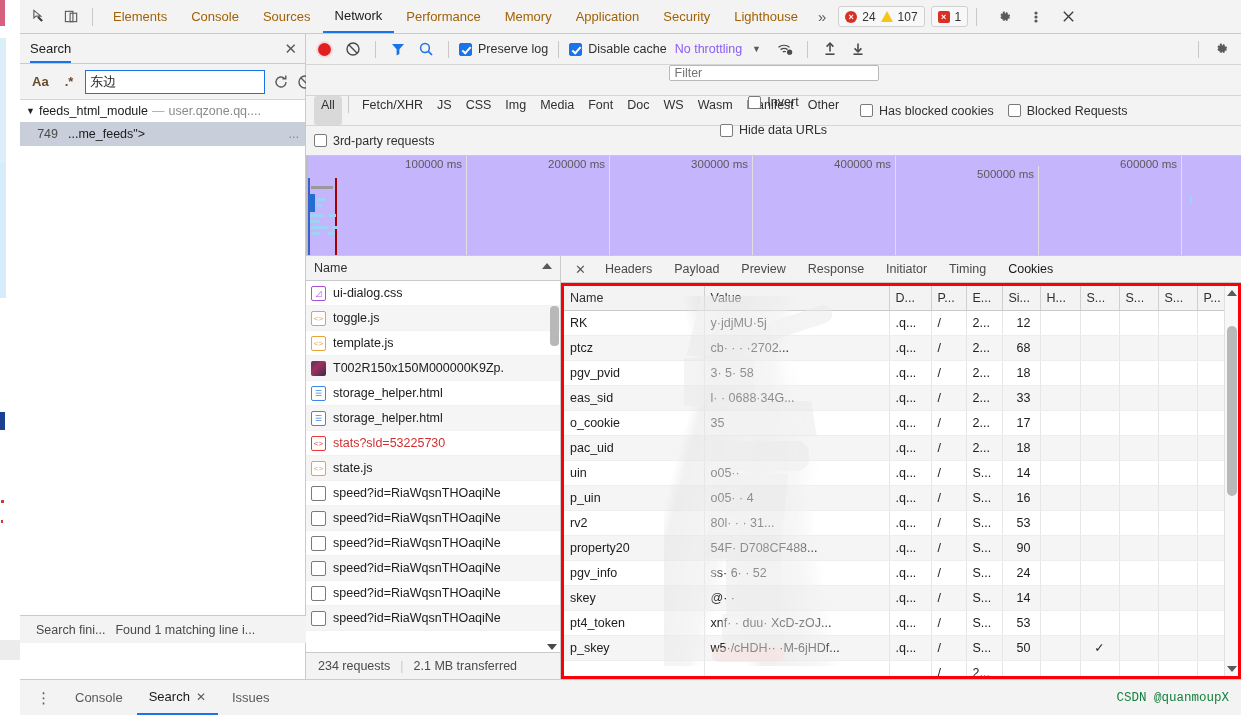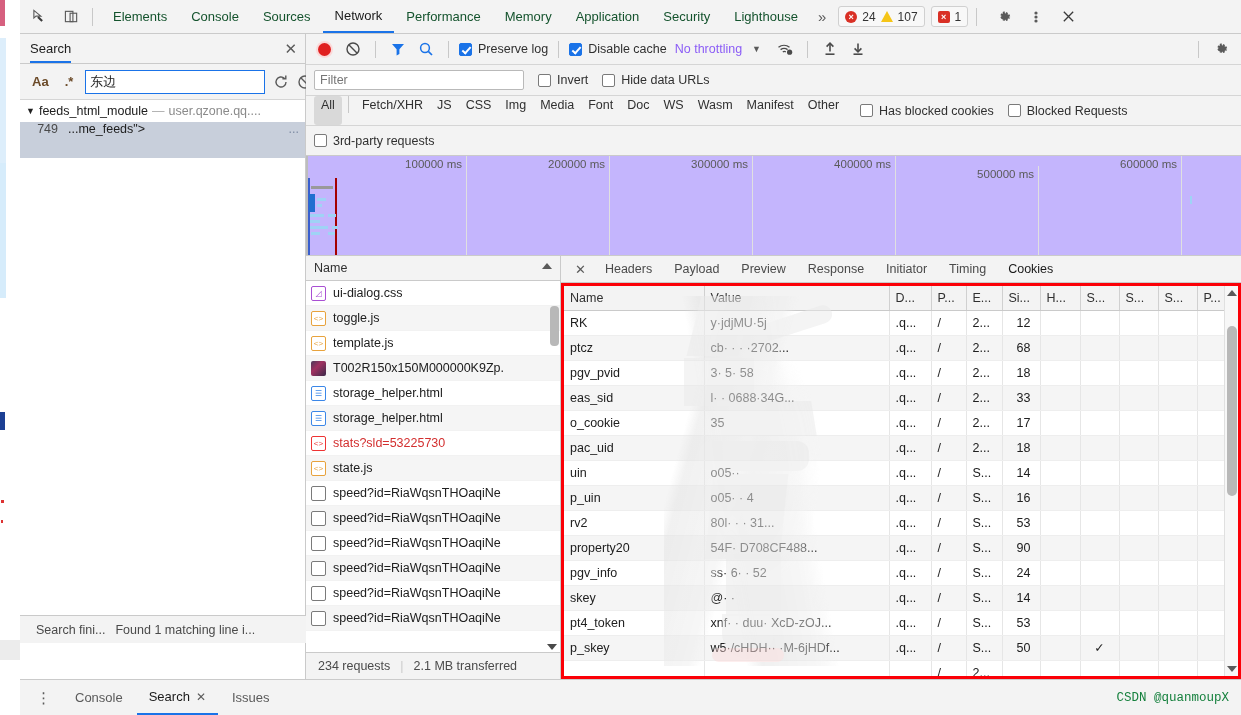--- a/index.html
+++ b/index.html
@@ -34,21 +34,21 @@
     display:flex; align-items:center;
   }
   .tb-icon {
     width:26px; height:24px; margin-left:6px;
     display:flex; align-items:center; justify-content:center;
     cursor:pointer; border-radius:2px;
   }
   .tb-sep { width:1px; height:18px; background:#c8c8c8; margin:0 8px; }
   .maintab {
     height:33px; padding:0 12px; display:flex; align-items:center;
-    font-size:13px; color:#14532d; cursor:pointer; white-space:nowrap;
+    font-size:13px; color:#a16207; cursor:pointer; white-space:nowrap;
   }
   .maintab.active { color:#1a1a1a; border-bottom:2px solid #1a73e8; }
   .tb-more { padding:0 8px; color:#5a5a5a; font-size:15px; cursor:pointer; }
   .counts {
     display:flex; align-items:center; gap:5px;
     border:1px solid #d0d0d0; border-radius:3px; height:21px;
     padding:0 6px; margin-left:4px; background:#f8f8f8; cursor:pointer;
     font-size:12px; color:#333;
   }
   .counts.single { margin-left:6px; }
@@ -83,21 +83,21 @@
   }
   .sp-btn { width:20px; cursor:pointer; display:flex; align-items:center; justify-content:center; color:#5a5a5a;}
   .sp-results { position:absolute; top:66px; left:0; right:0; bottom:0; background:#fff; }
   .sp-group {
     display:flex; align-items:center; gap:4px; height:22px; padding:0 6px;
     font-size:12.5px; color:#202020; cursor:pointer;
   }
   .sp-group .dash { color:#aaa; }
   .sp-group .url { color:#8a8a8a; }
   .sp-line {
-    display:flex; align-items:flex-start; height:36px; padding:0 6px;
+    display:flex; align-items:center; height:24px; padding:0 6px;
     background:#c8cfdb; font-size:12.5px; cursor:pointer;
   }
   .sp-line .ln { color:#4a4a4a; width:42px; text-align:right; padding-right:10px;}
   .sp-line .code { color:#202020; }
   .sp-line .dots { margin-left:auto; color:#7d8ba3; }
 
   
   .sp-status {
     position:absolute; left:0; bottom:36px; width:286px; height:28px;
     background:#f3f3f3; border-top:1px solid #cacaca;
@@ -136,21 +136,21 @@
   .cbox.checked::after {
     content:""; position:absolute; left:4px; top:1px; width:3px; height:7px;
     border:solid #fff; border-width:0 2px 2px 0; transform:rotate(42deg);
   }
   .clabel { display:flex; align-items:center; gap:6px; font-size:12.5px; color:#303030; cursor:pointer; white-space:nowrap;}
   .throttle { font-size:12.5px; color:#8b5cf6; cursor:pointer; margin-left:4px;}
   .caret { font-size:9px; color:#5a5a5a; margin-left:6px; cursor:pointer;}
 
   .net-filterbar {
     height:31px; background:#f3f3f3; border-bottom:1px solid #d5d5d5;
-    display:flex; align-items:center; padding:0 8px; gap:14px;
+    display:flex; align-items:center; padding:0 8px; gap:14px;flex-direction:column;
   }
   .filter-input {
     width:210px; height:20px; border:1px solid #b9b9b9; border-radius:2px;
     background:#fff; font-size:12.5px; padding:0 5px; outline:none; color:#303030;
   }
   .net-typebar {
     height:30px; background:#f3f3f3; border-bottom:1px solid #d5d5d5;
     display:flex; padding:0 8px; gap:0;
   }
   .tpill { font-size:12.5px; color:#303030; padding:2px 7px; border-radius:3px; cursor:pointer; white-space:nowrap;}

